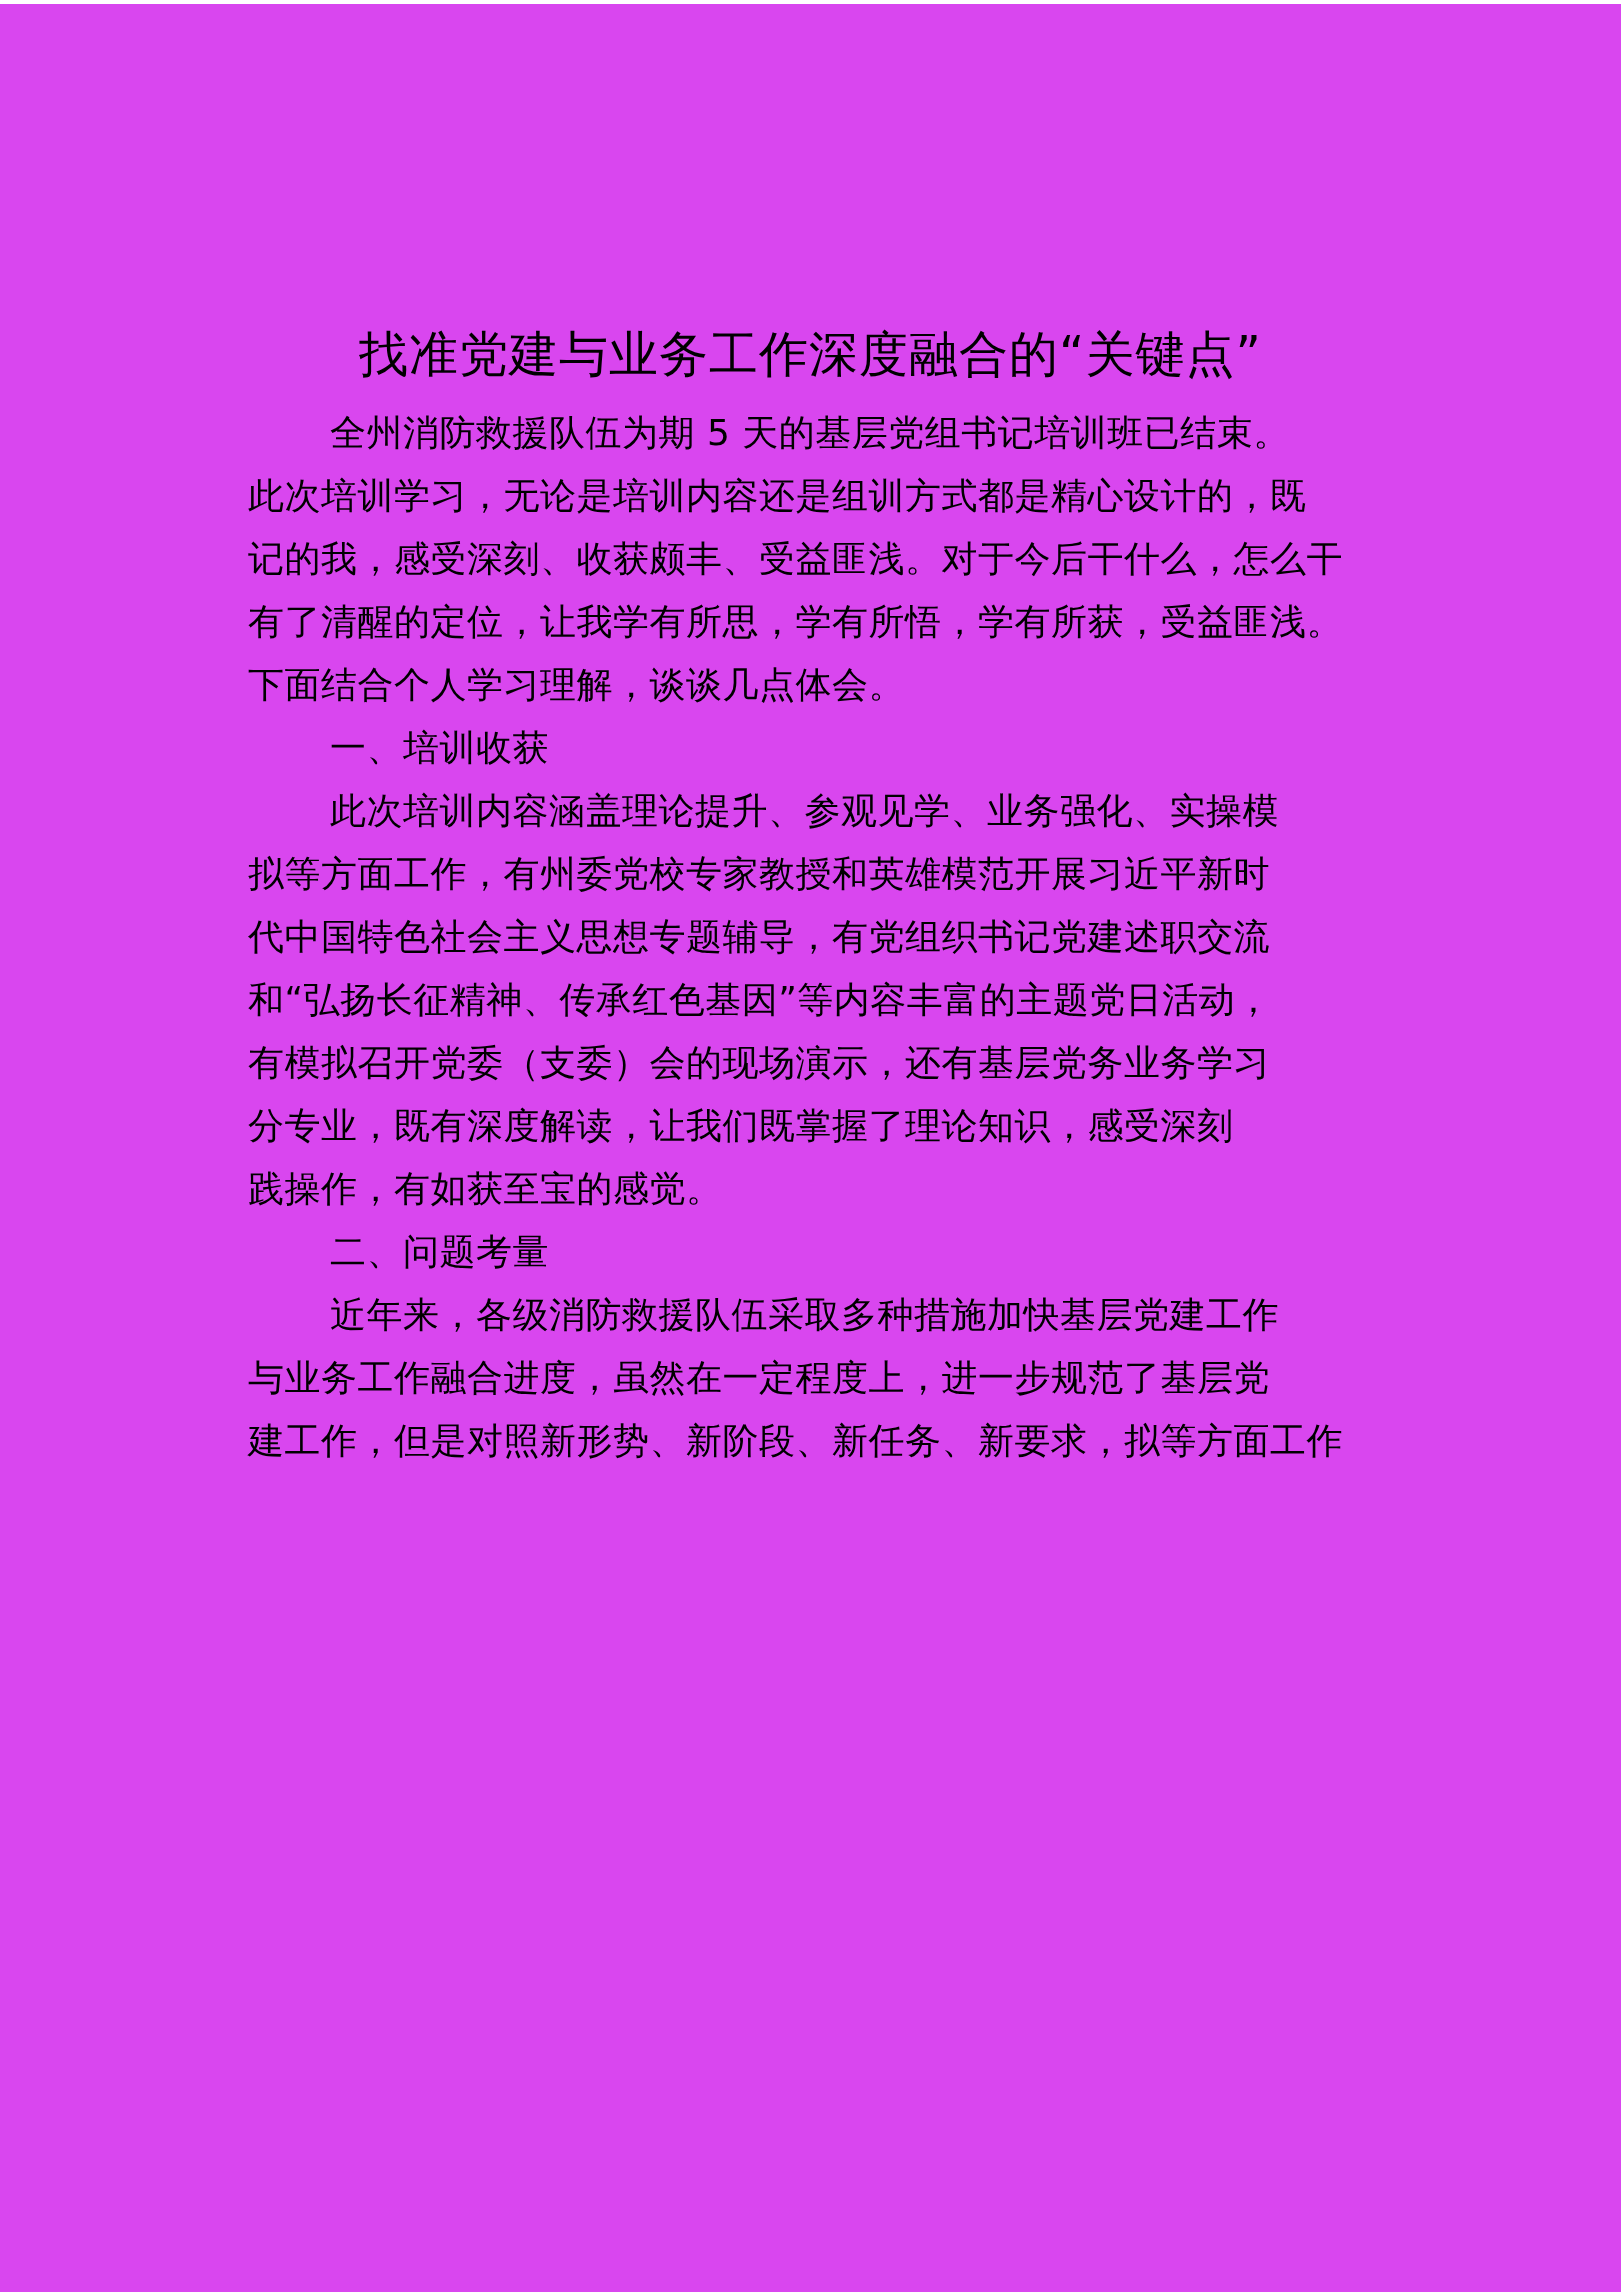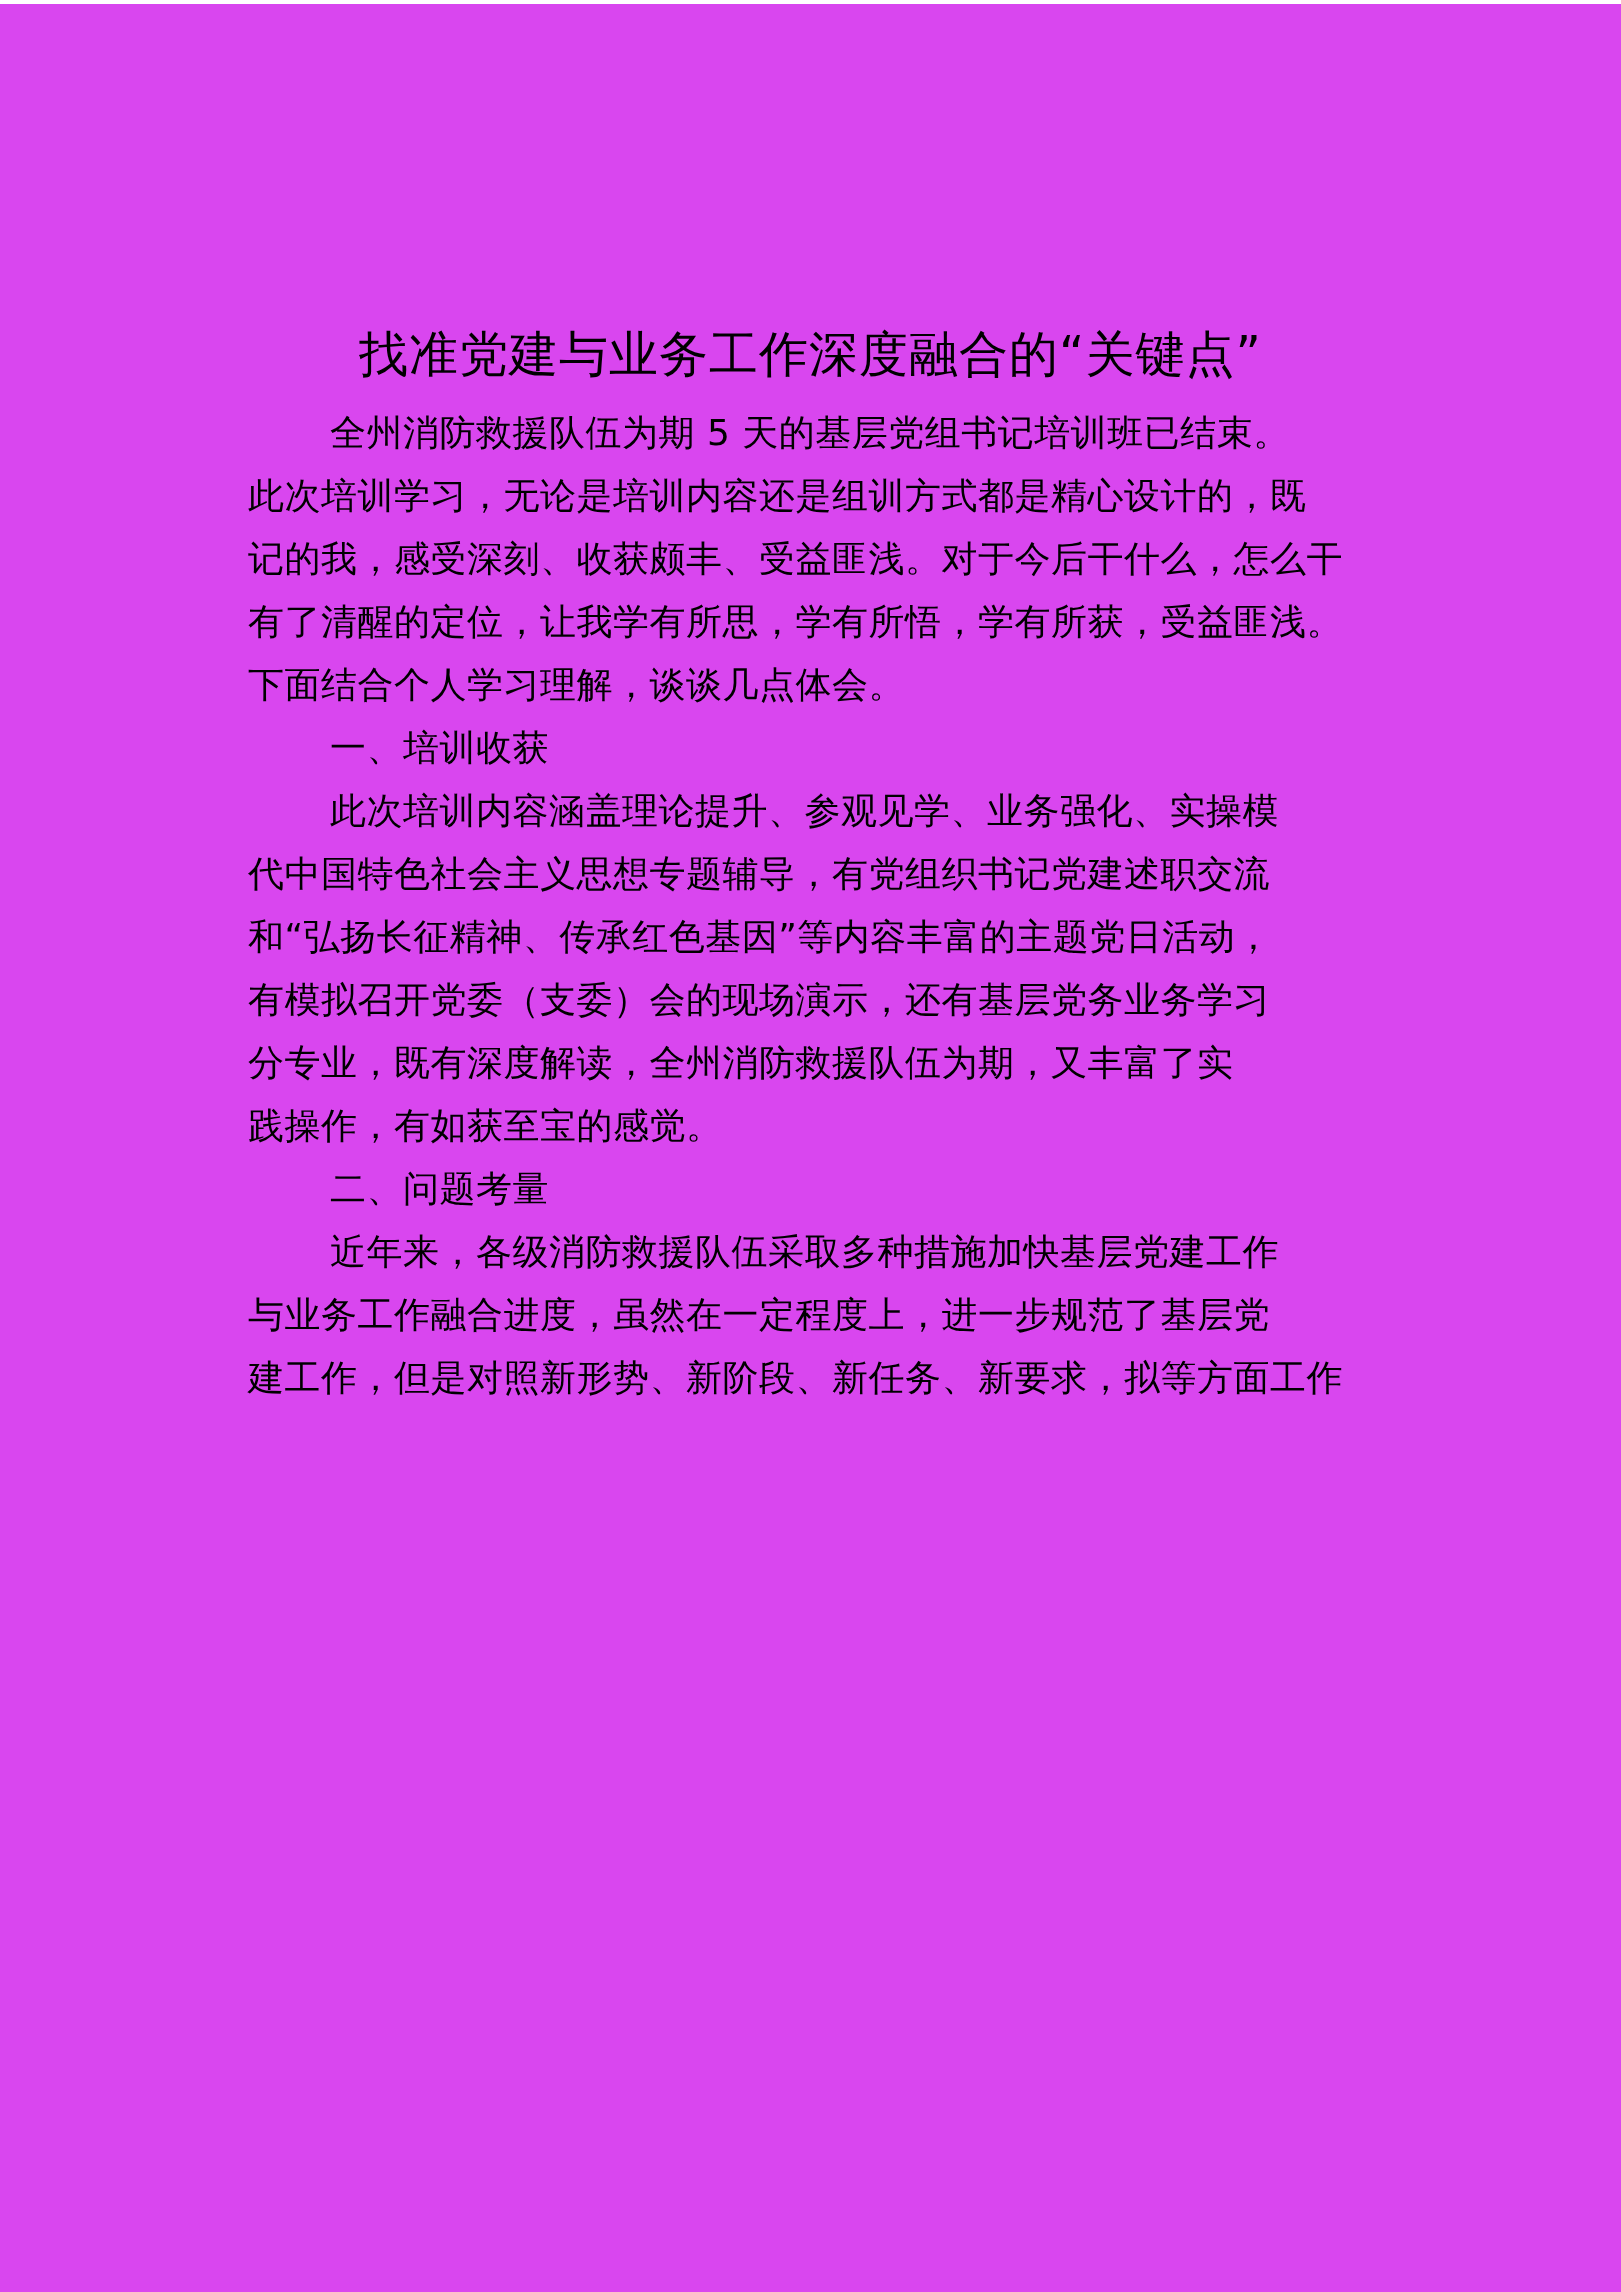--- a/index.html
+++ b/index.html
@@ -60,24 +60,25 @@
   <div class="title">找准党建与业务工作深度融合的“关键点”</div>
 
   <div class="body-text">
     <span class="line indent">全州消防救援队伍为期 5 天的基层党组书记培训班已结束。</span>
     <span class="line">此次培训学习，无论是培训内容还是组训方式都是精心设计的，既</span>
     <span class="line">记的我，感受深刻、收获颇丰、受益匪浅。对于今后干什么，怎么干</span>
     <span class="line">有了清醒的定位，让我学有所思，学有所悟，学有所获，受益匪浅。</span>
     <span class="line">下面结合个人学习理解，谈谈几点体会。</span>
     <span class="line indent">一、培训收获</span>
     <span class="line indent">此次培训内容涵盖理论提升、参观见学、业务强化、实操模</span>
+    <span class="line">拟等方面工作，有州委党校专家教授和英雄模范开展习近平新时</span>
     <span class="line">代中国特色社会主义思想专题辅导，有党组织书记党建述职交流</span>
     <span class="line">和“弘扬长征精神、传承红色基因”等内容丰富的主题党日活动，</span>
     <span class="line">有模拟召开党委（支委）会的现场演示，还有基层党务业务学习</span>
-    <span class="line">分专业，既有深度解读，全州消防救援队伍为期，又丰富了实</span>
+    <span class="line">分专业，既有深度解读，让我们既掌握了理论知识，感受深刻</span>
     <span class="line">践操作，有如获至宝的感觉。</span>
     <span class="line indent">二、问题考量</span>
     <span class="line indent">近年来，各级消防救援队伍采取多种措施加快基层党建工作</span>
     <span class="line">与业务工作融合进度，虽然在一定程度上，进一步规范了基层党</span>
     <span class="line">建工作，但是对照新形势、新阶段、新任务、新要求，拟等方面工作</span>
   </div>
 </div>
 
 
 </body></html>

